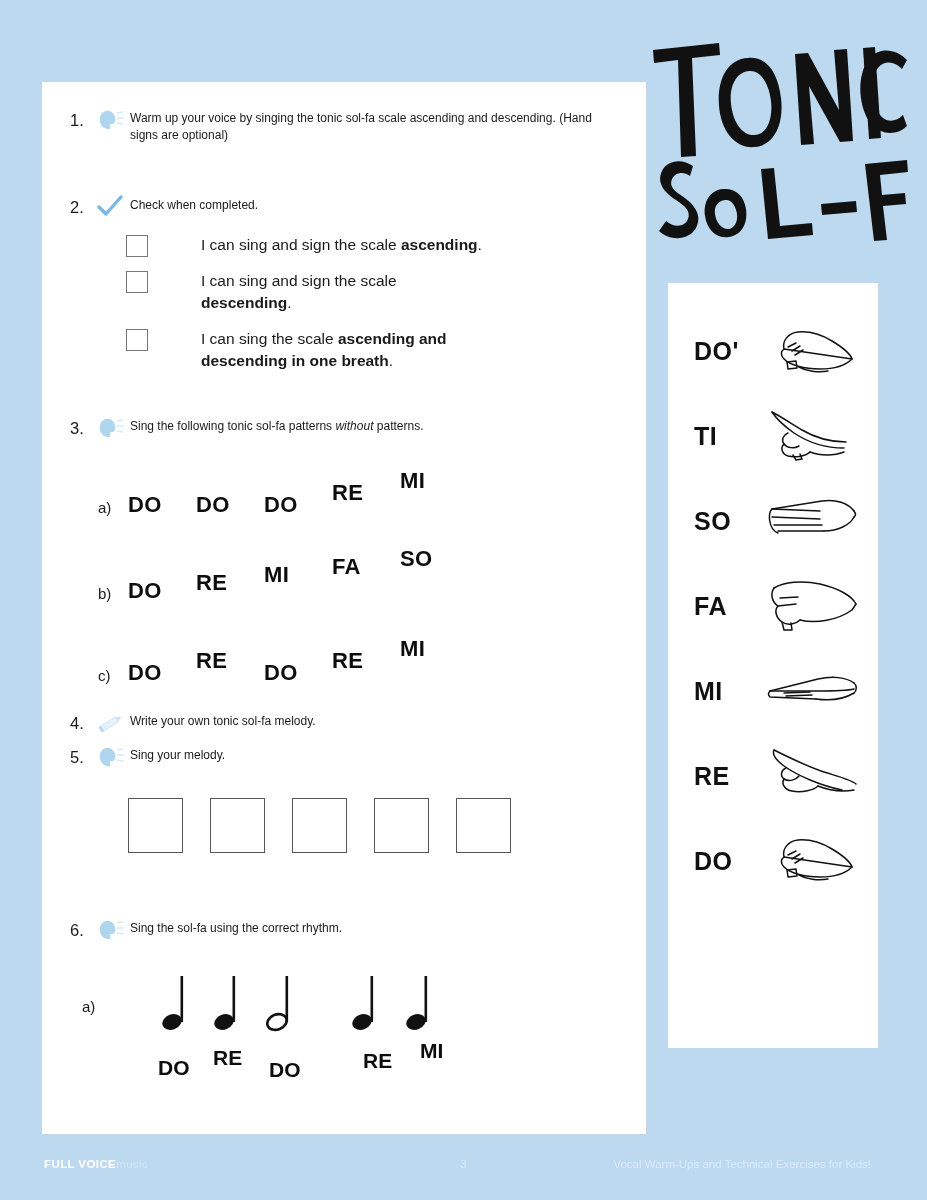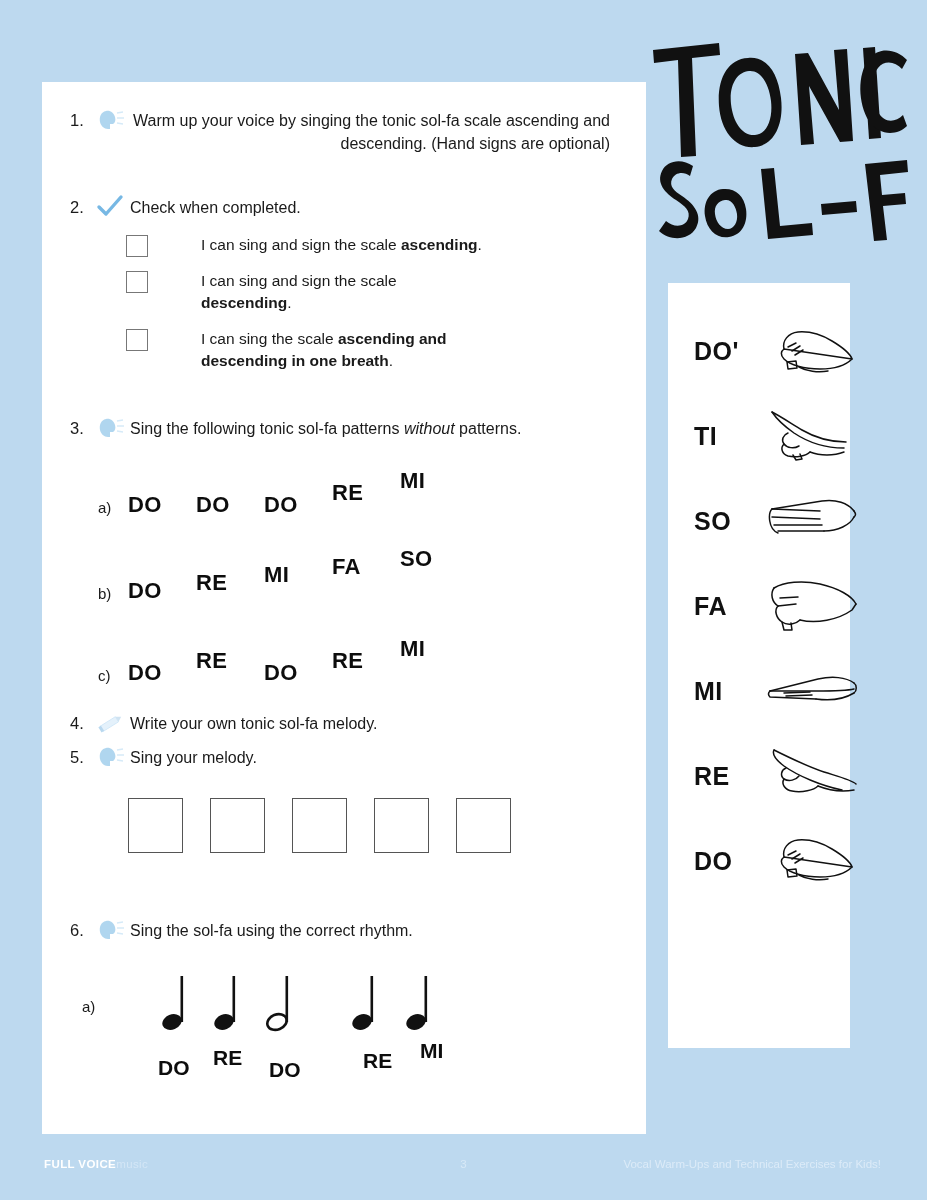--- a/index.html
+++ b/index.html
@@ -33,21 +33,21 @@
     width: 604px;
     height: 1052px;
     background: #ffffff;
   }
 
   
   .handsign-panel {
     position: absolute;
     left: 668px;
     top: 283px;
-    width: 182px;
+    width: 210px;
     height: 765px;
     background: #ffffff;
     padding-top: 26px;
   }
   .handsign-row {
     display: flex;
     align-items: center;
     height: 85px;
     padding-left: 26px;
   }
@@ -76,25 +76,24 @@
     padding-top: 1px;
   }
   .item-icon {
     width: 34px;
     flex: none;
     height: 24px;
     position: relative;
   }
   .item-icon svg { position: absolute; left: 0; top: -3px; }
   .item-text {
-    font-size: 16px;
+    font-size: 12px;
     line-height: 1.42;
     color: #1a1a1a;
     max-width: 480px;
-    text-align: right;
   }
   .item-text i { }
 
   
   .checklist { position: absolute; left: 126px; top: 234px; }
   .check-row {
     display: flex;
     align-items: flex-start;
     margin-bottom: 13px;
   }
@@ -212,21 +211,21 @@
     position: absolute;
     left: 0;
     top: 0;
     width: 927px;
     text-align: center;
     font-size: 11.5px;
     color: #d8e9f7;
   }
   .footer-tagline {
     position: absolute;
-    right: 46px;
+    right: 56px;
     top: 0;
     font-size: 11.5px;
     color: #dcebf8;
   }
 </style>
 </head>
 <body>
 
 <div class="title-block">
   <svg class="title-svg" viewBox="0 0 265 220">

